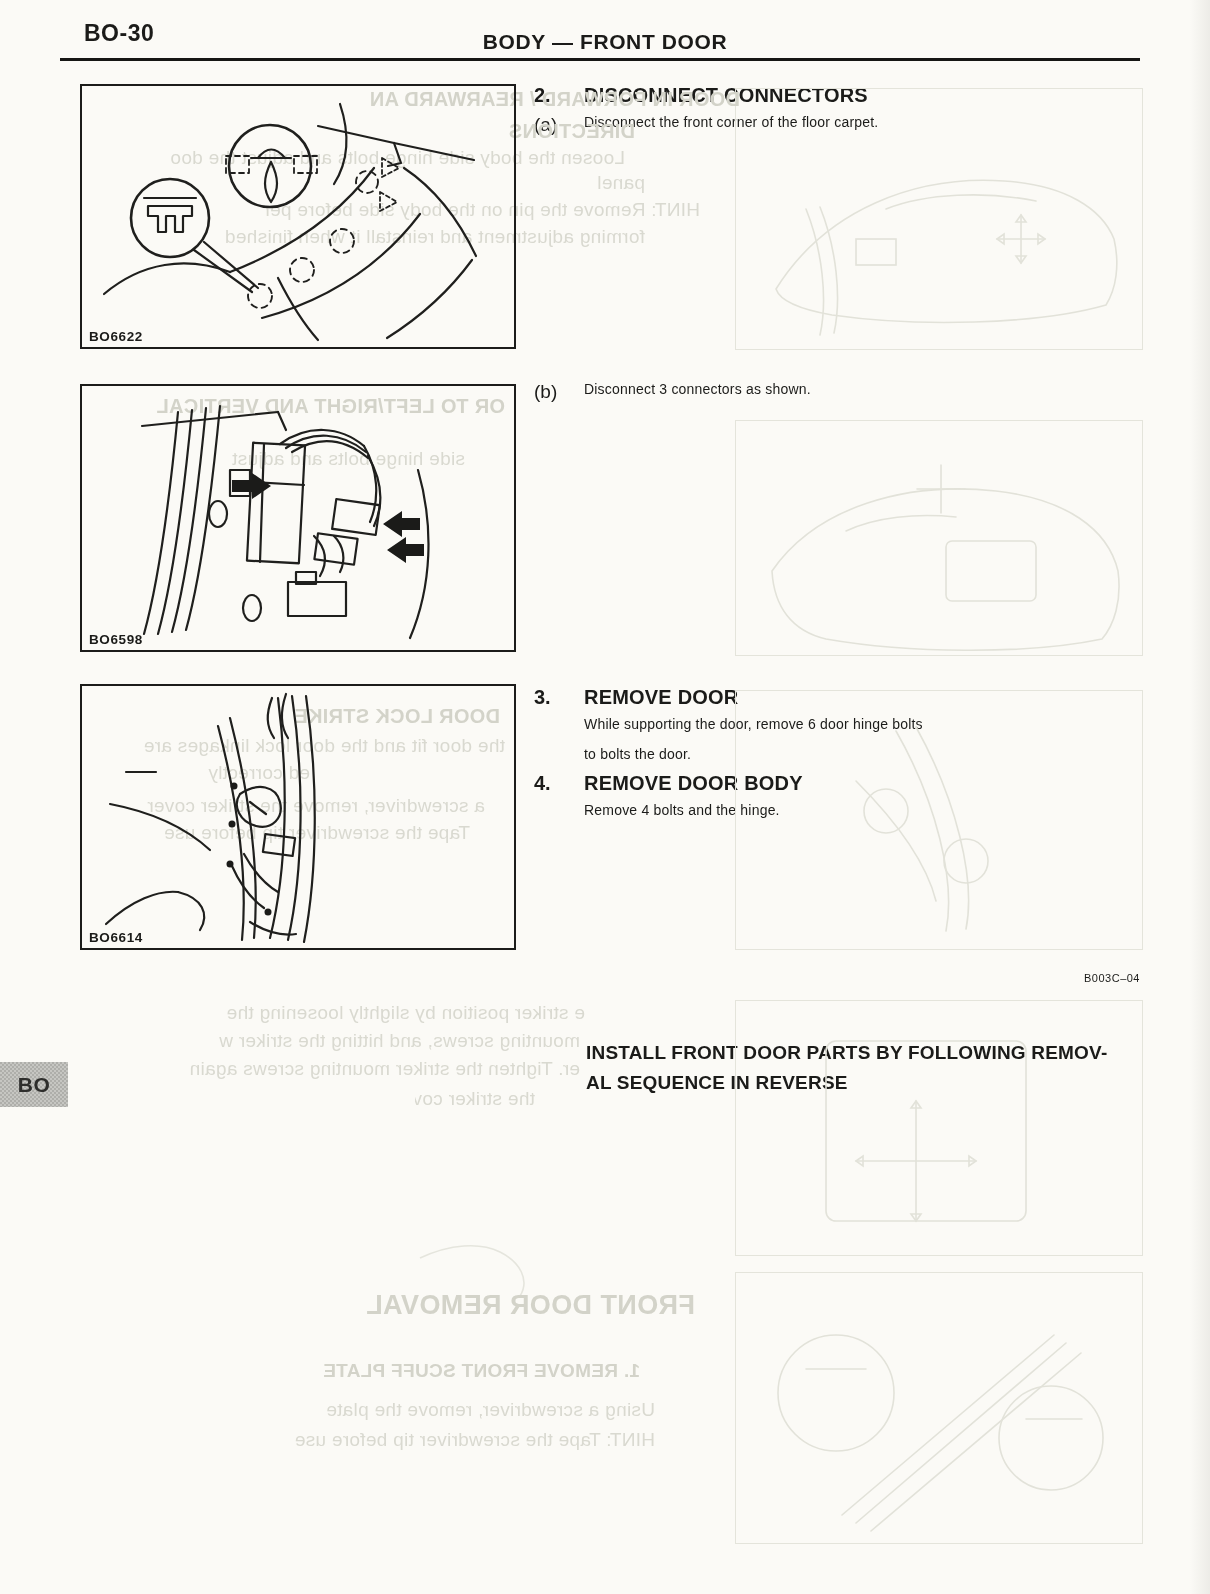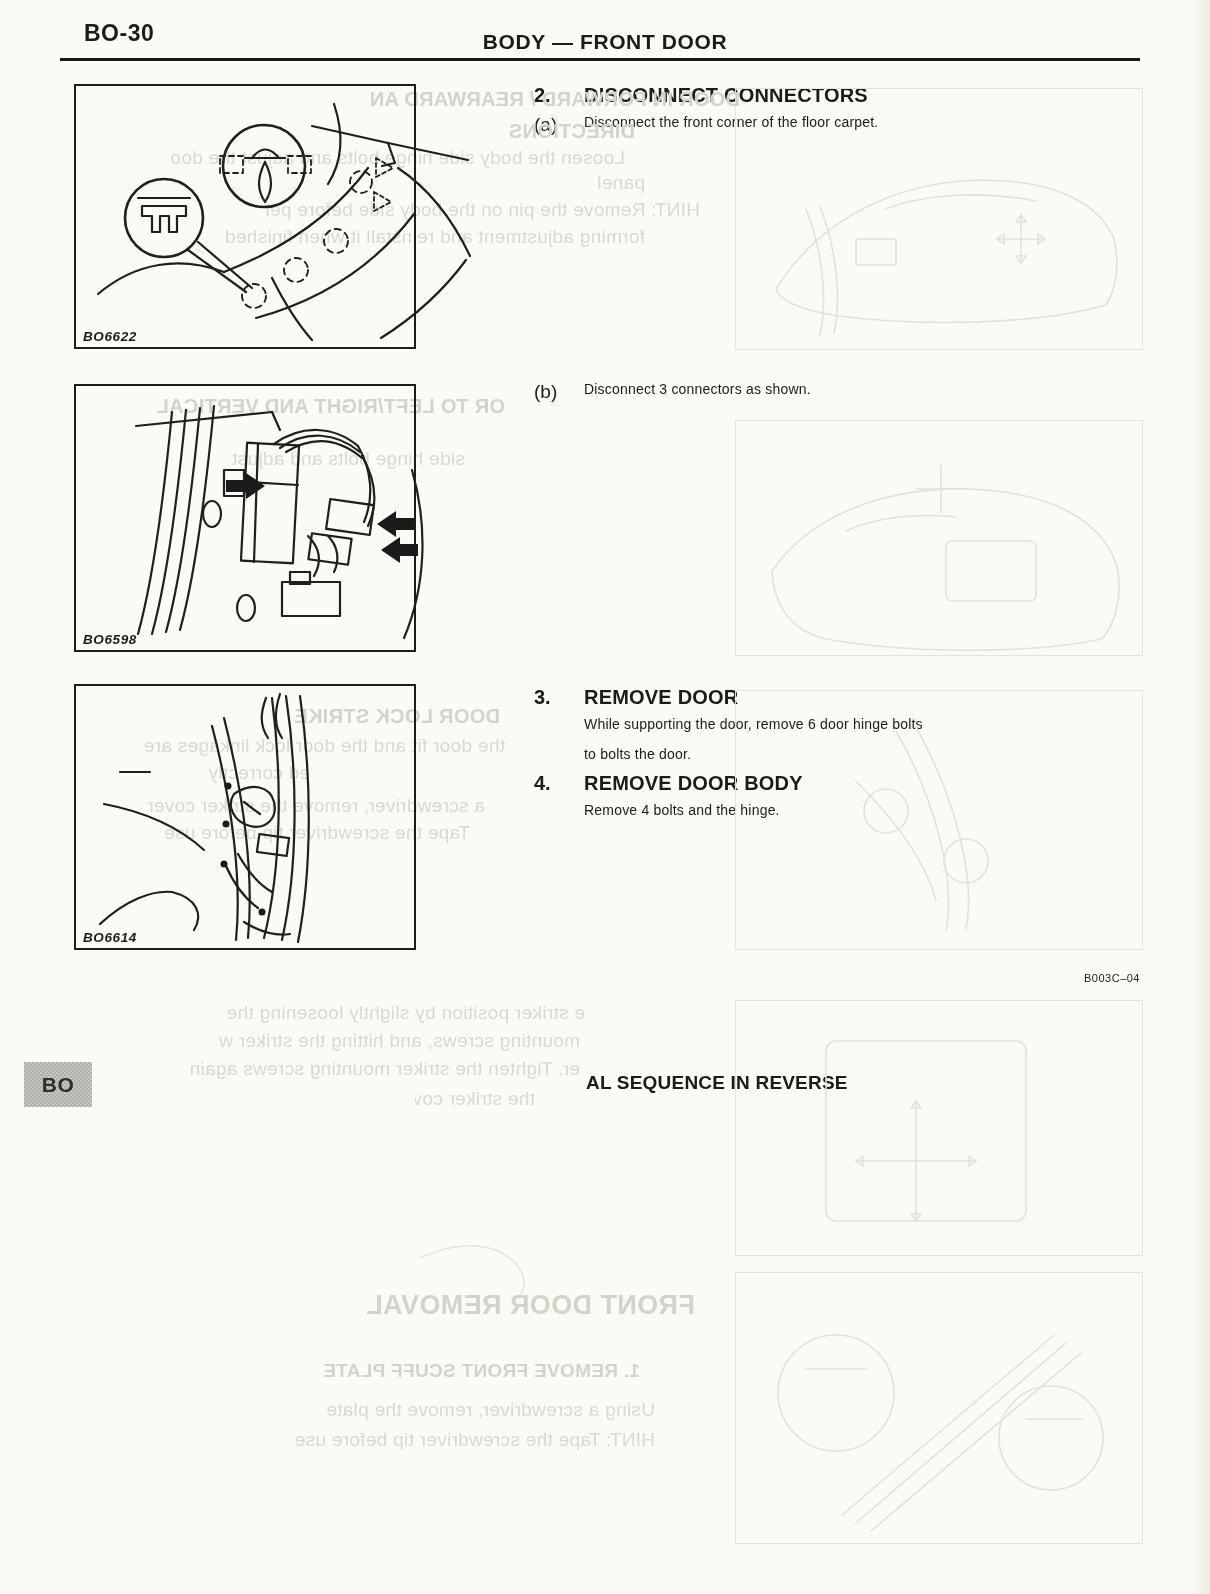--- a/index.html
+++ b/index.html
@@ -7,37 +7,37 @@
     position:relative;width:1210px;height:1594px;margin:0 auto;
     background:#fbfaf6;overflow:hidden;
     font-family:"Liberation Sans", sans-serif;color:#1b1b19;
   }
   .abs{position:absolute;}
   
   .pagenum{position:absolute;left:84px;top:20px;font-size:23px;font-weight:bold;letter-spacing:.5px;}
   .headtitle{position:absolute;left:0;top:30px;width:1210px;text-align:center;font-size:21px;font-weight:bold;letter-spacing:.6px;}
   .headrule{position:absolute;left:60px;top:58px;width:1080px;height:3px;background:#161614;}
   
-  .figbox{position:absolute;left:74px;width:342px;border:2.5px solid #1c1c1a;box-sizing:border-box;z-index:3;background:transparent;font-style:italic;}
+  .figbox{position:absolute;left:80px;width:436px;border:2.5px solid #1c1c1a;box-sizing:border-box;z-index:3;background:transparent;}
   .figbox svg{position:absolute;left:0;top:0;}
   .figlabel{position:absolute;left:7px;bottom:3px;font-size:13.5px;font-weight:bold;letter-spacing:.6px;z-index:4;}
   
   .stepnum{position:absolute;left:534px;font-size:20px;font-weight:bold;}
   .steptitle{position:absolute;left:584px;font-size:20px;font-weight:bold;letter-spacing:.2px;white-space:nowrap;}
   .sublabel{position:absolute;left:534px;font-size:19px;}
   .bodytext{position:absolute;left:584px;font-size:14px;letter-spacing:.2px;white-space:nowrap;}
   .doccode{position:absolute;left:940px;top:972px;width:200px;text-align:right;font-size:11px;font-weight:normal;letter-spacing:.5px;}
   .bigheading{position:absolute;left:536px;top:982px;font-size:28px;font-weight:bold;letter-spacing:.3px;white-space:nowrap;}
   .boldline{position:absolute;left:586px;font-size:19px;font-weight:bold;letter-spacing:.2px;white-space:nowrap;}
   
   .botab{
     position:absolute;left:0;top:1062px;width:68px;height:45px;z-index:5;
     background:repeating-conic-gradient(#c6c6c2 0% 25%, #aeaeaa 0% 50%) 0 0/4px 4px;
     display:flex;align-items:center;justify-content:center;
-    font-size:21px;font-weight:bold;color:#2e2e2c;letter-spacing:.5px;margin-left:24px;
+    font-size:21px;font-weight:bold;color:#2e2e2c;letter-spacing:.5px;
   }
   
   .gl{
     position:absolute;transform:scaleX(-1);color:#d9d9d0;white-space:nowrap;overflow:hidden;
     font-size:19px;letter-spacing:.3px;z-index:2;text-align:left;
   }
   .gbold{font-weight:bold;color:#d3d3c9;}
   .gbig{font-size:27px;font-weight:bold;color:#d3d3c9;letter-spacing:.4px;}
   .ghostbox{position:absolute;border:1px solid #e4e4db;box-sizing:border-box;z-index:1;}
   .ghostbox svg{position:absolute;left:0;top:0;}
@@ -248,18 +248,19 @@
   <div class="stepnum" style="top:686px">3.</div>
   <div class="steptitle" style="top:686px">REMOVE DOOR</div>
   <div class="bodytext" style="top:716px">While supporting the door, remove 6 door hinge bolts</div>
   <div class="bodytext" style="top:746px">to bolts the door.</div>
 
   <div class="stepnum" style="top:772px">4.</div>
   <div class="steptitle" style="top:772px">REMOVE DOOR BODY</div>
   <div class="bodytext" style="top:802px">Remove 4 bolts and the hinge.</div>
 
   <div class="doccode">B003C–04</div>
+  <div class="boldline" style="top:1042px">INSTALL FRONT DOOR PARTS BY FOLLOWING REMOV-</div>
   <div class="boldline" style="top:1072px">AL SEQUENCE IN REVERSE</div>
 
   <div class="botab">BO</div>
 
   <div class="edge"></div>
 </div>
 
 </body></html>

